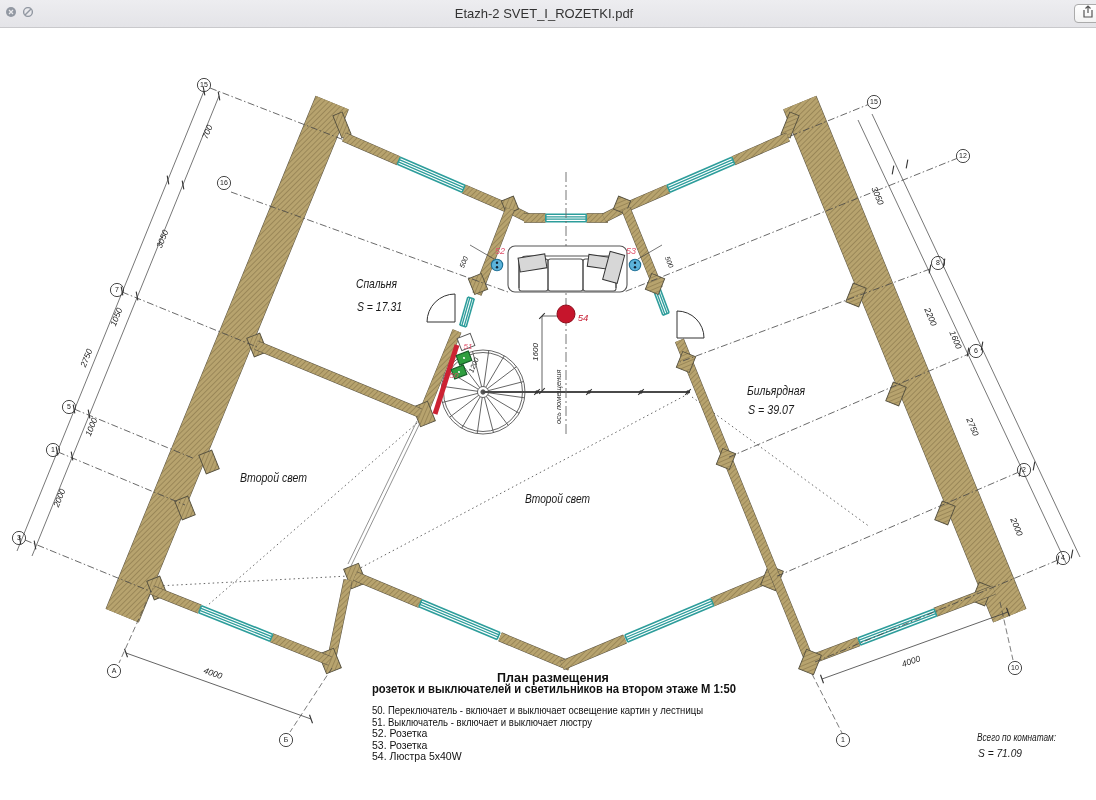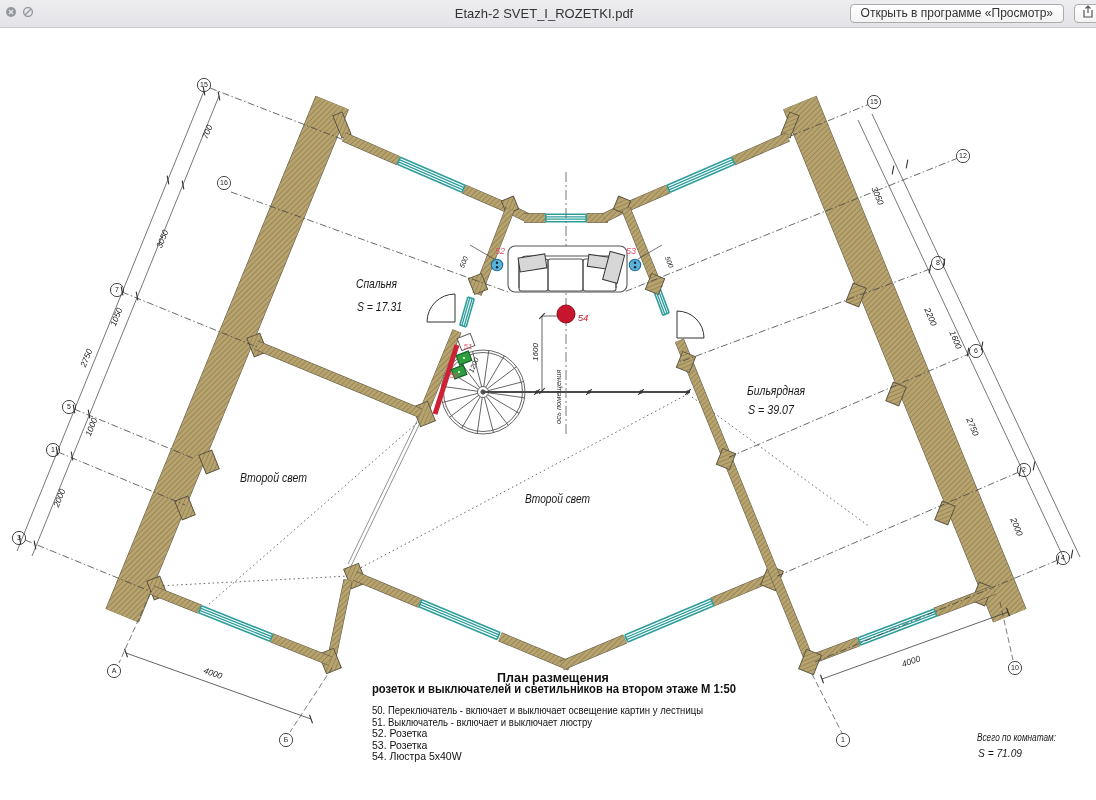--- a/index.html
+++ b/index.html
@@ -22,21 +22,20 @@
       <path d="M3,3 L7,7 M7,3 L3,7" stroke="#e9e9ec" stroke-width="1.3"></path>
     </svg>
 
 <svg style="position:absolute;left:23px;top:7px" width="10" height="10">
       <circle cx="5" cy="5" r="4.4" fill="none" stroke="#9298a2" stroke-width="1.4"></circle>
       <path d="M2,8 L8,2" stroke="#9298a2" stroke-width="1.4"></path>
     </svg>
 
 <div class="title">Etazh-2 SVET_I_ROZETKI.pdf</div>
 
-<div class="btn">Открыть в программе «Просмотр»</div>
 
 <div class="share">
 <svg width="12" height="13" viewBox="0 0 12 13">
         <path d="M2,5 L2,12 L10,12 L10,5" fill="none" stroke="#555" stroke-width="1.2"></path>
         <path d="M6,8 L6,1 M3.5,3.5 L6,1 L8.5,3.5" fill="none" stroke="#555" stroke-width="1.2"></path>
       </svg>
 </div>
 </div>
 
 <svg width="1096" height="772" viewBox="0 28 1096 772" style="position:absolute;top:28px;left:0" font-family="Liberation Sans,sans-serif">

